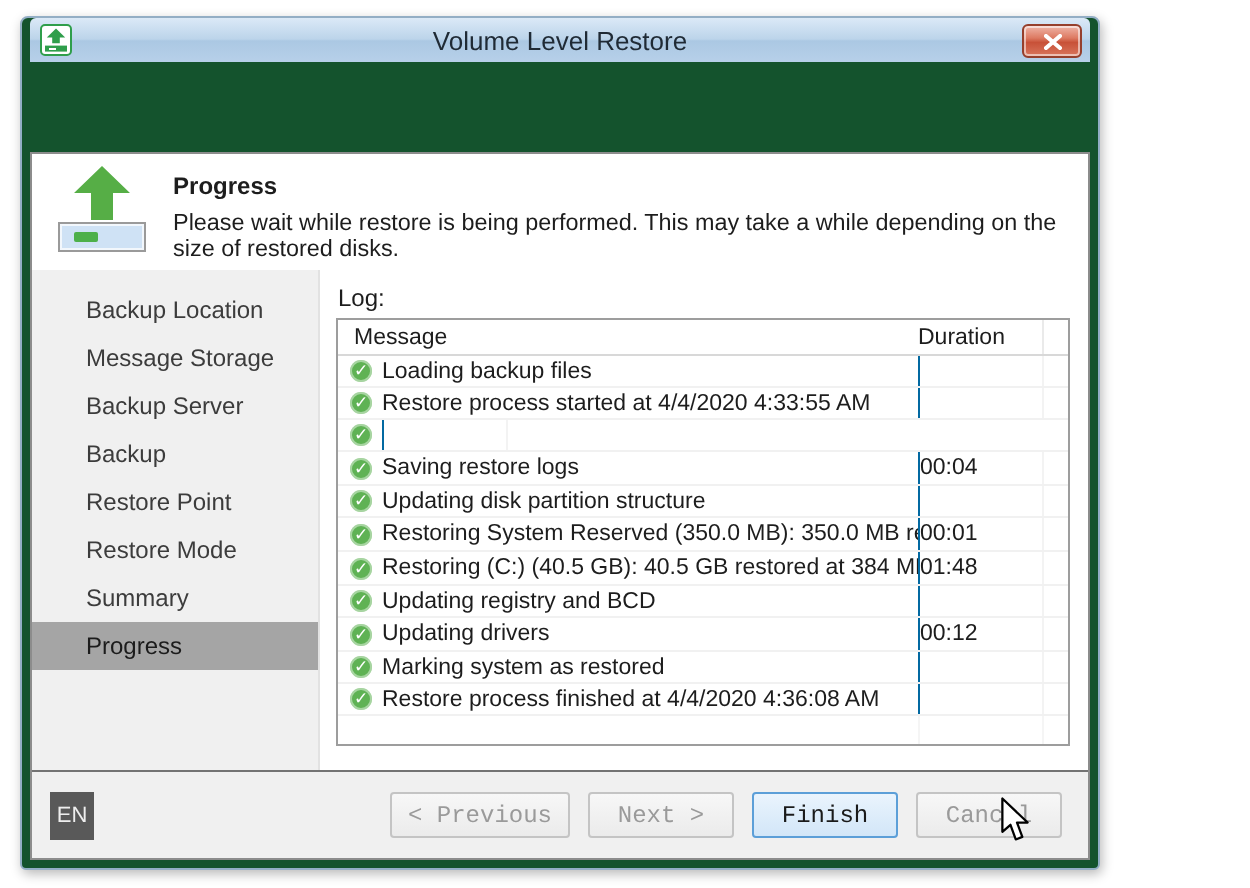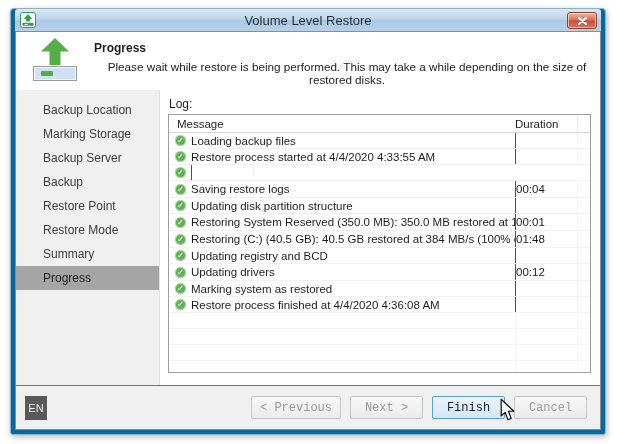--- a/index.html
+++ b/index.html
@@ -2,24 +2,24 @@
 <html><head>
 <meta charset="utf-8">
 <style>
   * { margin:0; padding:0; box-sizing:border-box; }
   html,body { width:625px; height:444px; }
   body { font-family:"Liberation Sans","DejaVu Sans",sans-serif; background:#ffffff; overflow:hidden; }
   .stage { position:relative; width:625px; height:444px; background:#fff; }
 
   
   .dialog {
-    position:absolute; left:10px; top:8px; width:596px; height:427px;
-    background:#0369a1; border:1px solid #93aec5; border-radius:4px 4px 3px 3px;
+    position:absolute; left:10px; top:8px; width:540px; height:427px;
+    background:#14532d; border:1px solid #93aec5; border-radius:4px 4px 3px 3px;
     box-shadow:1px 2px 6px rgba(0,0,0,.28);
-    display:flex; flex-direction:column; padding:0 4px 4px;
+    display:flex; flex-direction:column; padding:0 4px 4px;gap:45px;
   }
   .titlebar {
     height:22px; flex:0 0 22px; position:relative;
     display:flex; align-items:center; justify-content:center;
     background:linear-gradient(#dbe9f7,#bcd4ea 48%,#abc8e3 52%,#b7d0e9);
     border-radius:3px 3px 0 0;
   }
   .titlebar-title { font-size:13px; color:#1f2a35; }
   .app-icon { position:absolute; left:5px; top:3px; width:16px; height:16px; }
   .close-btn {
@@ -40,21 +40,21 @@
   .wiz-header { flex:0 0 58px; background:#fff; display:flex; }
   .wiz-header-icon { width:86px; display:flex; flex-direction:column; align-items:center; padding-top:6px; }
   .disk-box {
     width:44px; height:15px; margin-top:1px;
     background:#cfe2f5; border:1px solid #9a9a9a; box-shadow:inset 0 0 0 1px #f2f7fc;
     display:flex; align-items:center;
   }
   .disk-dash { width:12px; height:5px; margin-left:7px; background:#4db04a; border-radius:1px; }
   .wiz-header-text { padding-top:9px; }
   .wiz-title { font-size:12px; font-weight:bold; color:#1d1d1d; margin-bottom:5px; }
-  .wiz-desc { font-size:11.7px; color:#1d1d1d;text-align:center; }
+  .wiz-desc { font-size:11.7px; color:#1d1d1d; }
 
   
   .content { flex:1; min-height:0; display:flex; }
   .sidebar { flex:0 0 144px; background:#f0f0f0; border-right:1px solid #e2e2e2; padding-top:8px; }
   .sidebar-item { height:24px; line-height:24px; padding-left:27px; font-size:12px; color:#3c3c3c; cursor:default; }
   .sidebar-item.active { background:#a5a5a5; color:#1c1c1c; }
 
   .main { flex:1; min-width:0; background:#fff; padding:6px 9px 12px 8px; display:flex; flex-direction:column; }
   .log-label { font-size:12px; color:#1d1d1d; margin:1px 0 3px 1px; }
   .log-table { flex:1; min-height:0; border:1px solid #9d9d9d; background:#fff; display:flex; flex-direction:column; font-size:11.5px; color:#1d1d1d; }
@@ -136,21 +136,21 @@
 
       <div class="content">
 
         <div class="sidebar">
 
             <div class="sidebar-item">
               <span>Backup Location</span>
             </div>
 
             <div class="sidebar-item">
-              <span>Marking Storage</span>
+              <span>Message Storage</span>
             </div>
 
             <div class="sidebar-item">
               <span>Backup Server</span>
             </div>
 
             <div class="sidebar-item">
               <span>Backup</span>
             </div>
 

